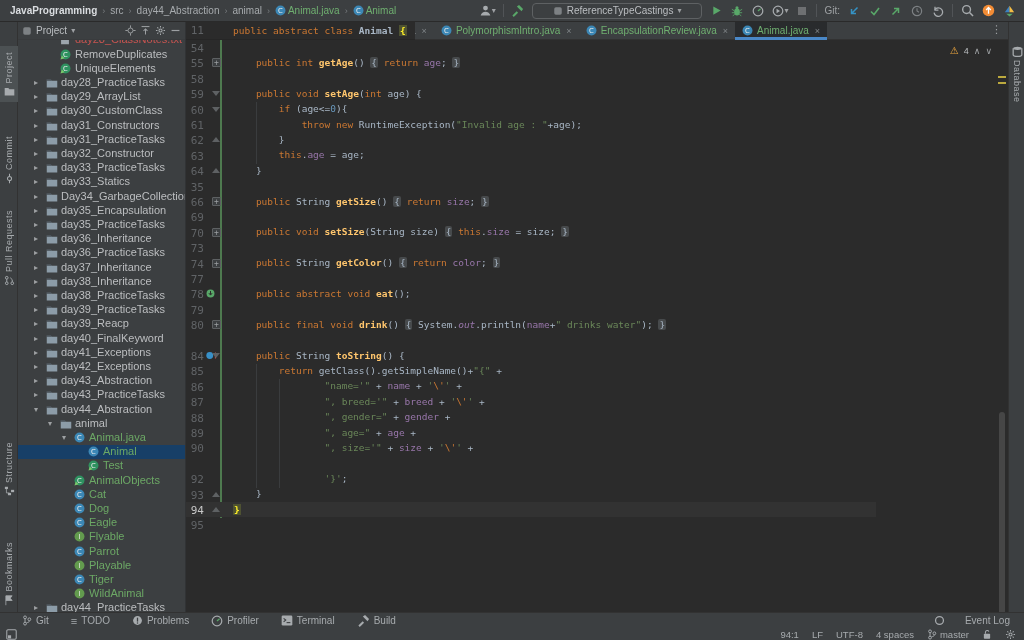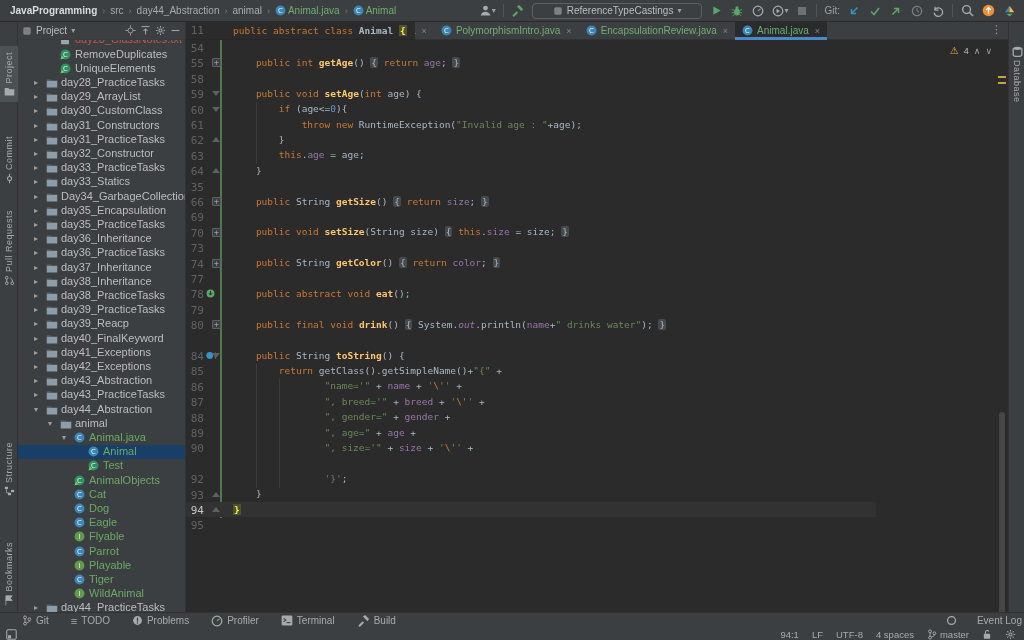--- a/index.html
+++ b/index.html
@@ -77,21 +77,21 @@
   
   .ctx{position:absolute;left:0;top:0;height:18px;background:#2B2B2B;display:flex;align-items:center;
     font-family:"DejaVu Sans Mono",monospace;font-size:9.5px;padding-right:8px;z-index:6;border-bottom:1px solid #262626;}
   .ctx .ln{position:static;display:inline-block;width:18px;margin-right:0;}
   .ctx .ctx-code{white-space:pre;margin-left:29px;}
   
   .toolbar{position:absolute;left:0;top:612px;width:1024px;height:16px;background:#3C3F41;border-top:1px solid #323232;
     display:flex;align-items:center;font-size:10px;color:#A7ABAE;}
   .tw-item{display:flex;align-items:center;gap:4px;margin-right:22px;}
   .tw-item:first-child{margin-left:22px;}
-  .tw-right{margin-left:auto;display:flex;align-items:flex-start;gap:20px;margin-right:2px;}
+  .tw-right{margin-left:auto;display:flex;align-items:flex-start;gap:20px;margin-right:14px;}
   .statusbar{position:absolute;left:0;top:628px;width:1024px;height:12px;background:#3C3F41;
     display:flex;align-items:center;font-size:9.5px;color:#A7ABAE;}
   .sb-left{margin-left:6px;display:flex;align-items:center;}
   .sb-right{margin-left:auto;display:flex;align-items:center;gap:13px;margin-right:8px;}
   .sb-seg{display:flex;align-items:center;gap:3px;}
   svg{display:block;}
 </style>
 </head>
 <body>
 

